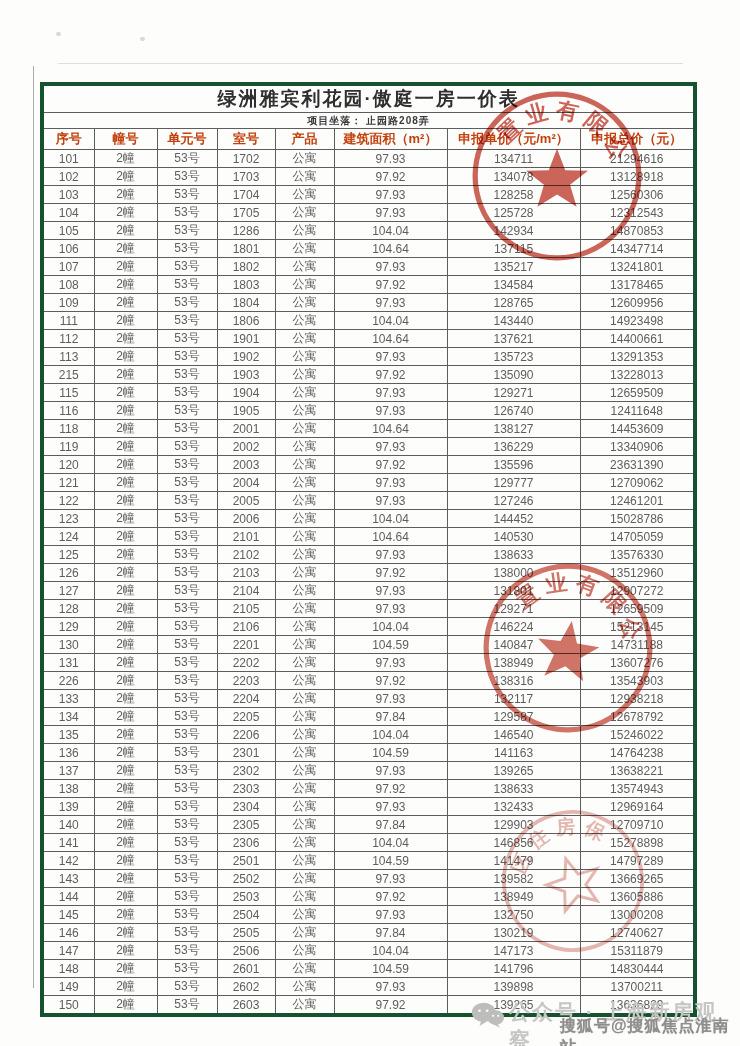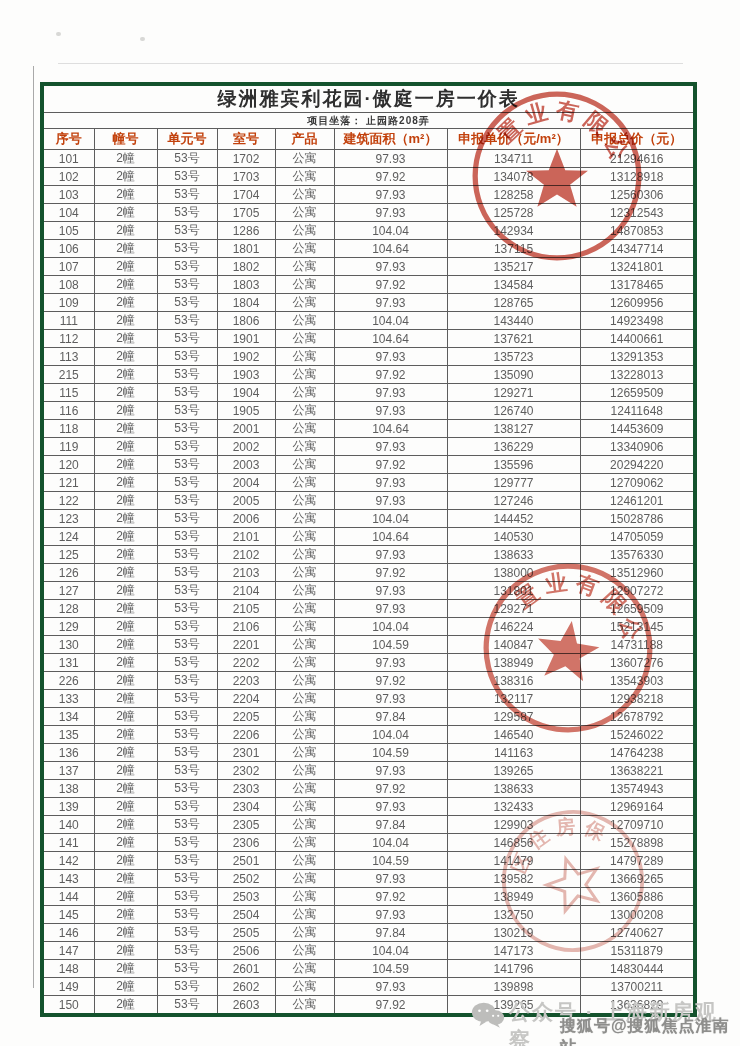--- a/index.html
+++ b/index.html
@@ -265,21 +265,21 @@
           <td>13340906</td>
         </tr>
         <tr>
           <td>120</td>
           <td>2幢</td>
           <td>53号</td>
           <td>2003</td>
           <td>公寓</td>
           <td>97.92</td>
           <td>135596</td>
-          <td>20294220</td>
+          <td>23631390</td>
         </tr>
         <tr>
           <td>121</td>
           <td>2幢</td>
           <td>53号</td>
           <td>2004</td>
           <td>公寓</td>
           <td>97.93</td>
           <td>129777</td>
           <td>12709062</td>

